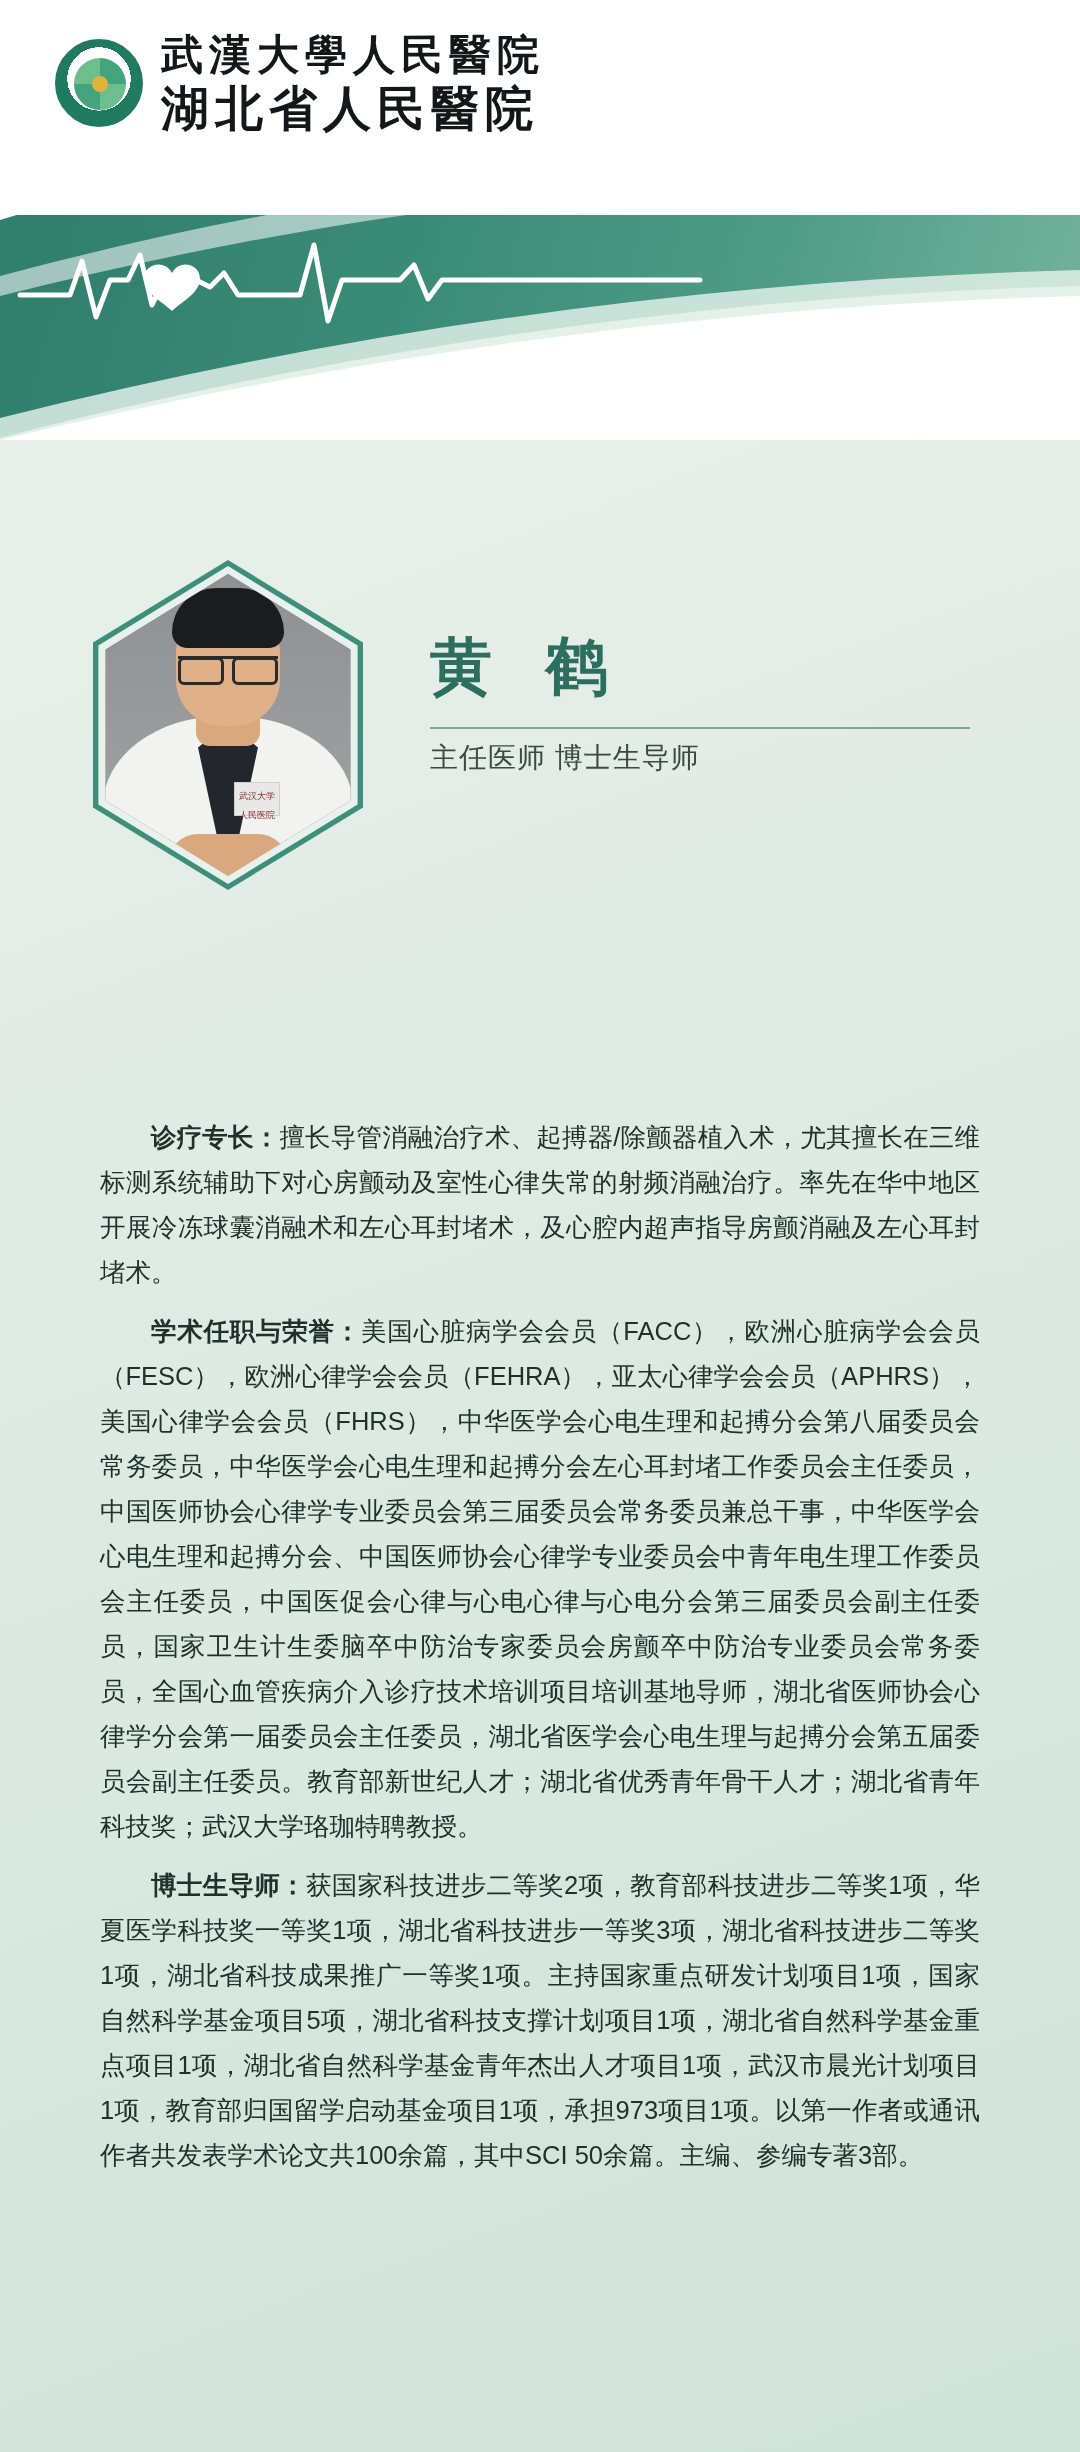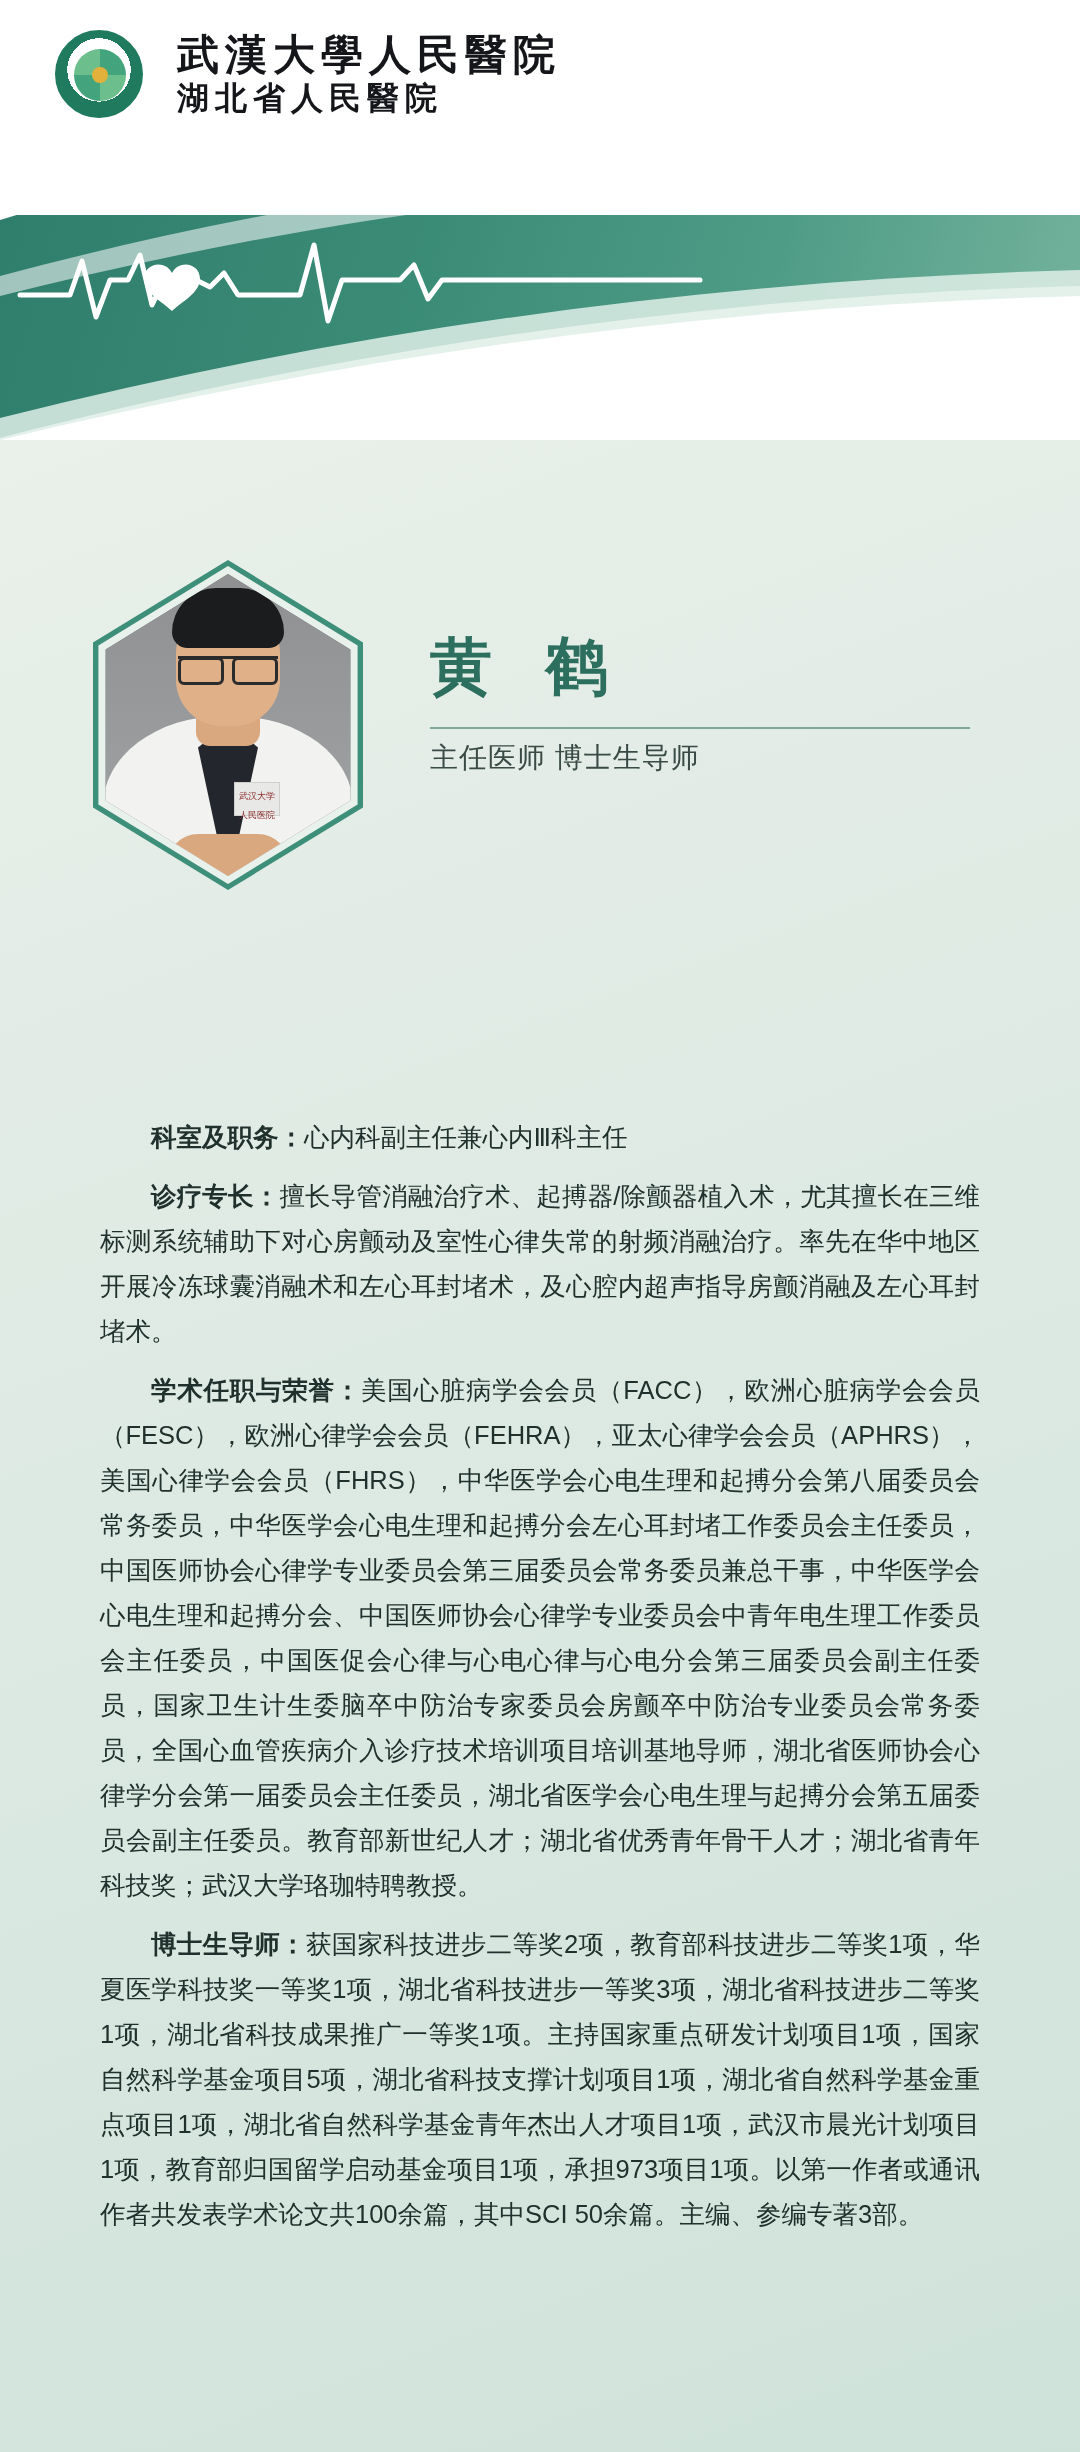--- a/index.html
+++ b/index.html
@@ -50,21 +50,20 @@
     z-index: 4;
   }
 
   
   .logo-wrap {
     position: absolute;
     top: 30px; left: 55px;
     display: flex;
     align-items: center;
     z-index: 6;
-    gap: 16px;
   }
   .logo-mark {
     width: 88px; height: 88px;
     border-radius: 50%;
     background: radial-gradient(circle at 50% 45%, #ffffff 0 52%, #1f7a5e 52% 100%);
     border: 3px solid #1f7a5e;
     position: relative;
     flex: none;
   }
   .logo-mark:before {
@@ -87,21 +86,21 @@
   }
   .logo-text { margin-left: 18px; }
   .logo-line1, .logo-line2 {
     font-family: "DejaVu Serif", "Liberation Serif", serif;
     color: #14161a;
     letter-spacing: 6px;
     font-weight: 700;
     line-height: 1.18;
   }
   .logo-line1 { font-size: 42px; }
-  .logo-line2 { font-size: 32px; }
+  .logo-line2 { font-size: 48px; }
 
   
   .ecg {
     position: absolute;
     top: 225px; left: 0;
     width: 1080px; height: 110px;
     z-index: 5;
   }
 
   
@@ -301,23 +300,20 @@
 
     <div class="doc-info">
       <div class="doc-name">黄 鹤</div>
       <div class="doc-rule"></div>
       <div class="doc-title">主任医师  博士生导师</div>
     </div>
   </div>
 
   <div class="body-text">
     <p>
-      <span class="lead">科室及职务：</span><span>心内科副主任兼心内Ⅲ科主任</span>
-    </p>
-    <p>
       <span class="lead">诊疗专长：</span><span>擅长导管消融治疗术、起搏器/除颤器植入术，尤其擅长在三维标测系统辅助下对心房颤动及室性心律失常的射频消融治疗。率先在华中地区开展冷冻球囊消融术和左心耳封堵术，及心腔内超声指导房颤消融及左心耳封堵术。</span>
     </p>
     <p>
       <span class="lead">学术任职与荣誉：</span><span>美国心脏病学会会员（FACC），欧洲心脏病学会会员（FESC），欧洲心律学会会员（FEHRA），亚太心律学会会员（APHRS），美国心律学会会员（FHRS），中华医学会心电生理和起搏分会第八届委员会常务委员，中华医学会心电生理和起搏分会左心耳封堵工作委员会主任委员，中国医师协会心律学专业委员会第三届委员会常务委员兼总干事，中华医学会心电生理和起搏分会、中国医师协会心律学专业委员会中青年电生理工作委员会主任委员，中国医促会心律与心电心律与心电分会第三届委员会副主任委员，国家卫生计生委脑卒中防治专家委员会房颤卒中防治专业委员会常务委员，全国心血管疾病介入诊疗技术培训项目培训基地导师，湖北省医师协会心律学分会第一届委员会主任委员，湖北省医学会心电生理与起搏分会第五届委员会副主任委员。教育部新世纪人才；湖北省优秀青年骨干人才；湖北省青年科技奖；武汉大学珞珈特聘教授。</span>
     </p>
     <p>
       <span class="lead">博士生导师：</span><span>获国家科技进步二等奖2项，教育部科技进步二等奖1项，华夏医学科技奖一等奖1项，湖北省科技进步一等奖3项，湖北省科技进步二等奖1项，湖北省科技成果推广一等奖1项。主持国家重点研发计划项目1项，国家自然科学基金项目5项，湖北省科技支撑计划项目1项，湖北省自然科学基金重点项目1项，湖北省自然科学基金青年杰出人才项目1项，武汉市晨光计划项目1项，教育部归国留学启动基金项目1项，承担973项目1项。以第一作者或通讯作者共发表学术论文共100余篇，其中SCI 50余篇。主编、参编专著3部。</span>
     </p>
   </div>
 

